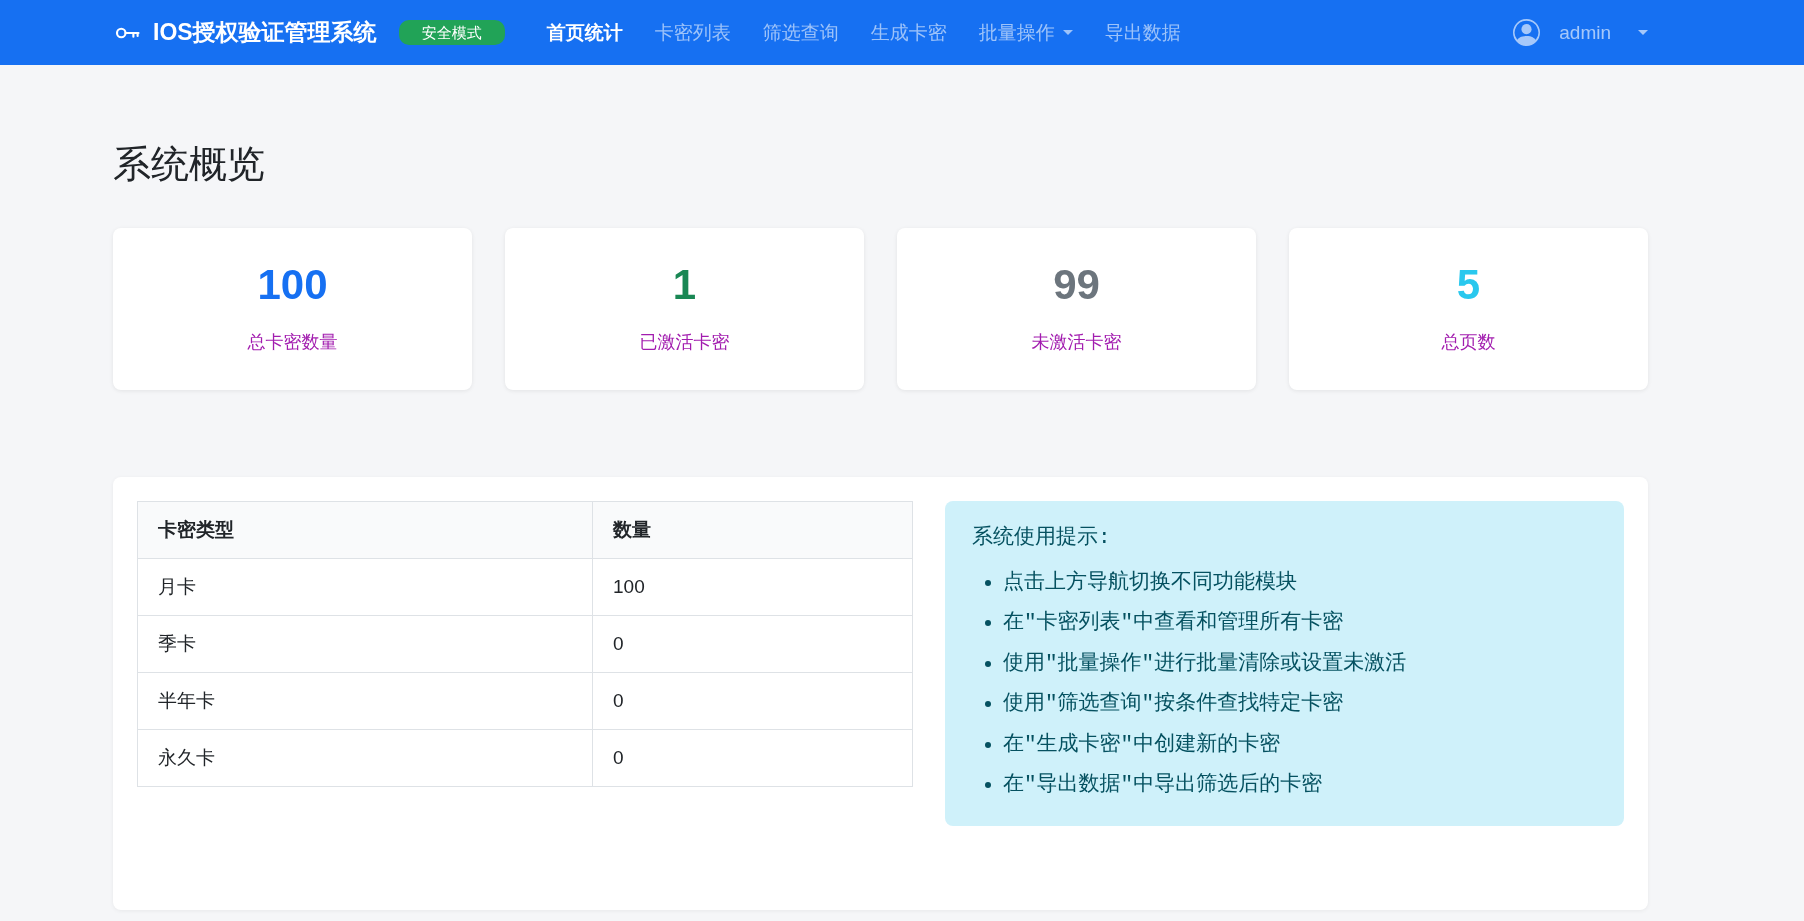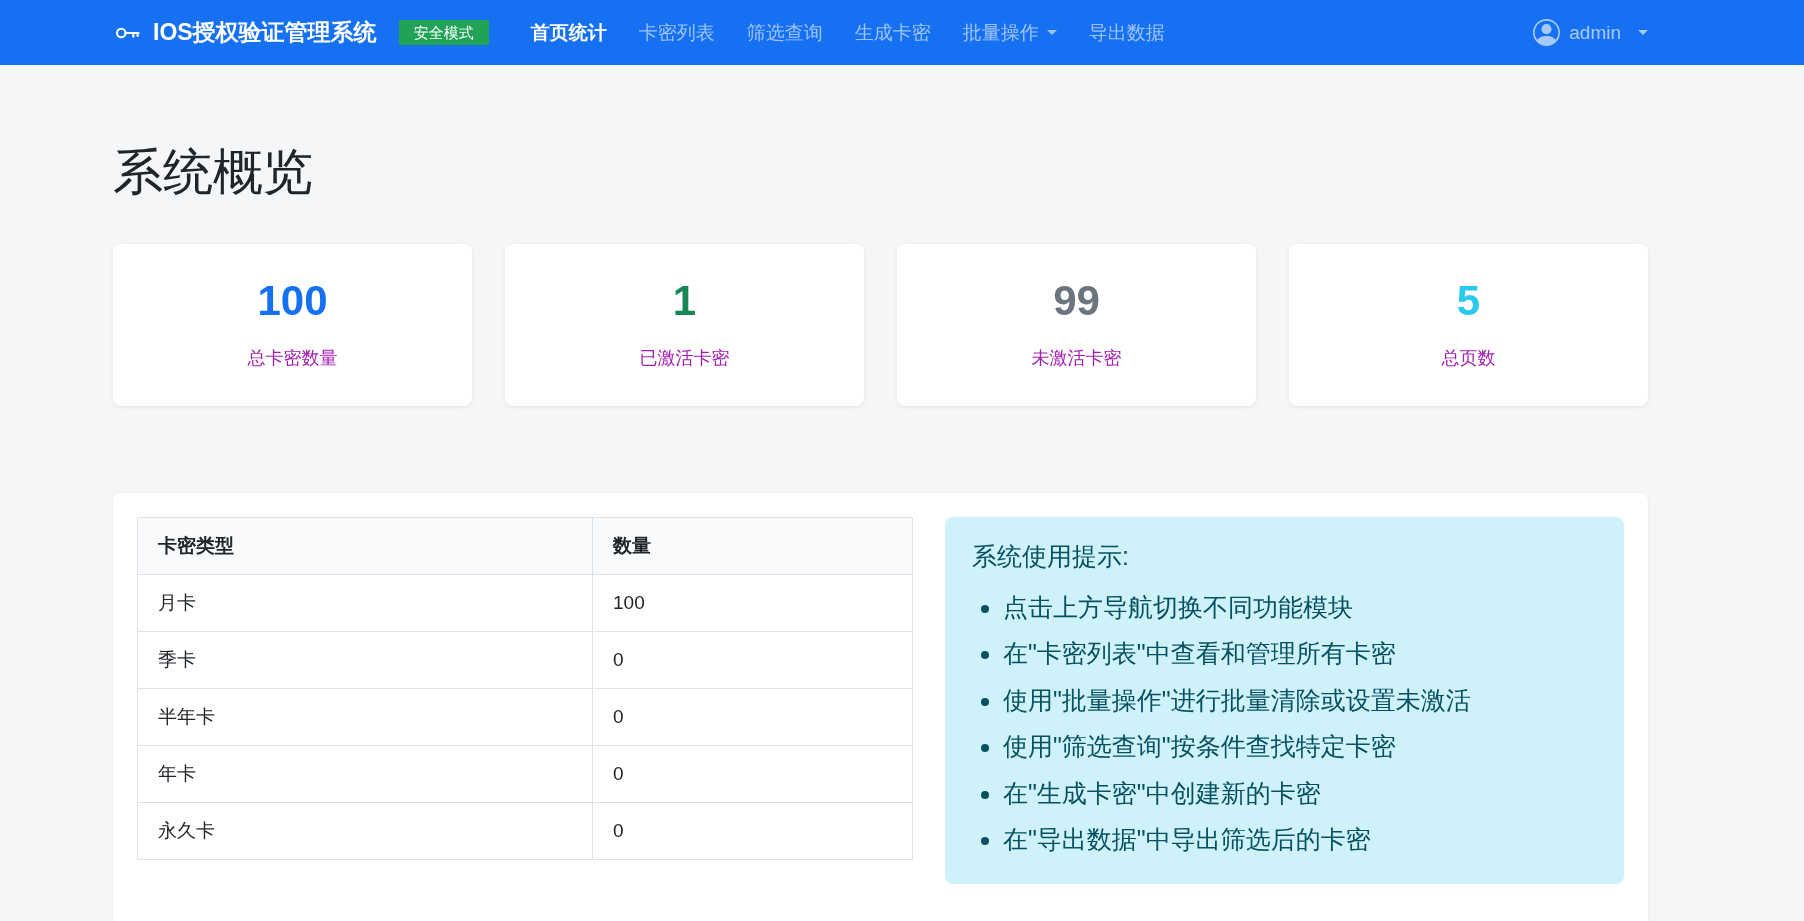--- a/index.html
+++ b/index.html
@@ -3,48 +3,48 @@
 <meta charset="utf-8">
 <style>
   * { margin:0; padding:0; box-sizing:border-box; }
   html,body { font-family:"Liberation Sans","DejaVu Sans",sans-serif; }
   .viewport { width:1804px; height:921px; overflow:hidden; background:#f5f6f8; position:relative; }
 
   
   .navbar { height:65px; width:100%; display:flex; align-items:center; }
   .nav-inner { width:1535px; margin-left:113px; display:flex; align-items:center; }
   .brand { display:flex; align-items:center; gap:10px; color:#fff; font-size:23px; font-weight:600; text-decoration:none; cursor:pointer; }
-  .badge-pill { font-size:15px; font-weight:500; color:#fff; padding:5px 15px; border-radius:1px; margin-left:12px; line-height:1; }
+  .badge-pill { font-size:15px; font-weight:500; color:#fff; padding:5px 23px; border-radius:10px; margin-left:12px; line-height:1; }
   .nav-links { list-style:none; display:flex; align-items:center; margin-left:26px; }
   .nav-link { display:inline-flex; align-items:center; padding:8px 16px; font-size:19px; color:rgba(255,255,255,0.58); text-decoration:none; cursor:pointer; }
   .nav-link.active { color:#fff; font-weight:600; }
   .caret { display:inline-block; width:0; height:0; border-left:5px solid transparent; border-right:5px solid transparent; border-top:5px solid currentColor; margin-left:8px; }
-  .nav-user { margin-left:auto; display:flex; align-items:center; gap:9px; color:rgba(255,255,255,0.62); font-size:19px; cursor:pointer; }
+  .nav-user { margin-left:auto; display:flex; align-items:center; gap:19px; color:rgba(255,255,255,0.62); font-size:19px; cursor:pointer; }
 
   
   .container { width:1535px; margin-left:113px; padding-top:74px; }
-  h1.page-title { font-size:50px; font-weight:500; color:#212529; margin-bottom:38px; }
+  h1.page-title { font-size:38px; font-weight:500; color:#212529; margin-bottom:38px; }
 
   .stats-row { display:flex; gap:33px; }
   .stat-card { flex:1; height:162px; background:#fff; border-radius:8px;
                box-shadow:0 1px 4px rgba(0,0,0,0.08); display:flex; flex-direction:column;
                align-items:center; justify-content:center; gap:24px; }
   .stat-value { font-size:42px; font-weight:700; line-height:1; }
   .stat-label { font-size:18px; color:#a21caf; }
 
   .panel { margin-top:87px; background:#fff; border-radius:8px; box-shadow:0 1px 4px rgba(0,0,0,0.06); padding-bottom:60px; }
   .panel-header { padding:24px 25px 21px 25px; font-size:23px; font-weight:500; color:#212529; border-bottom:1px solid #e9ecef; }
   .panel-body { padding:24px; display:flex; align-items:flex-start; }
 
   table.dist-table { width:776px; border-collapse:collapse; font-size:19px; color:#212529; table-layout:fixed; }
   .dist-table th, .dist-table td { border:1px solid #dee2e6; padding:15px 20px; text-align:left; font-weight:400; }
   .dist-table th { font-weight:700; background:#f9fafb; }
   .dist-table col.c1 { width:455px; }
 
-  .tips { flex:1; margin-left:32px; border-radius:8px; padding:21px 27px 25px 27px; font-size:25px; line-height:1.5; }
+  .tips { flex:1; margin-left:32px; border-radius:8px; padding:21px 27px 25px 27px; font-size:21px; line-height:1.5;font-family:Liberation Mono, monospace; }
   .tips-title { margin-bottom:13px; }
   .tips ul { margin:0; padding-left:31px; }
   .tips li { margin-bottom:9px; }
   .tips li:last-child { margin-bottom:0; }
 </style>
 </head>
 <body>
 
 <div class="viewport">
 
@@ -131,24 +131,20 @@
             </tr>
             <tr>
               <td>季卡</td>
               <td>0</td>
             </tr>
             <tr>
               <td>半年卡</td>
               <td>0</td>
             </tr>
             <tr>
-              <td>年卡</td>
-              <td>0</td>
-            </tr>
-            <tr>
               <td>永久卡</td>
               <td>0</td>
             </tr>
           </tbody>
         </table>
 
         <aside class="tips" style="color: rgb(5, 81, 96); background-color: rgb(207, 241, 250);">
           <div class="tips-title">系统使用提示:</div>
           <ul>
             <li>点击上方导航切换不同功能模块</li>

